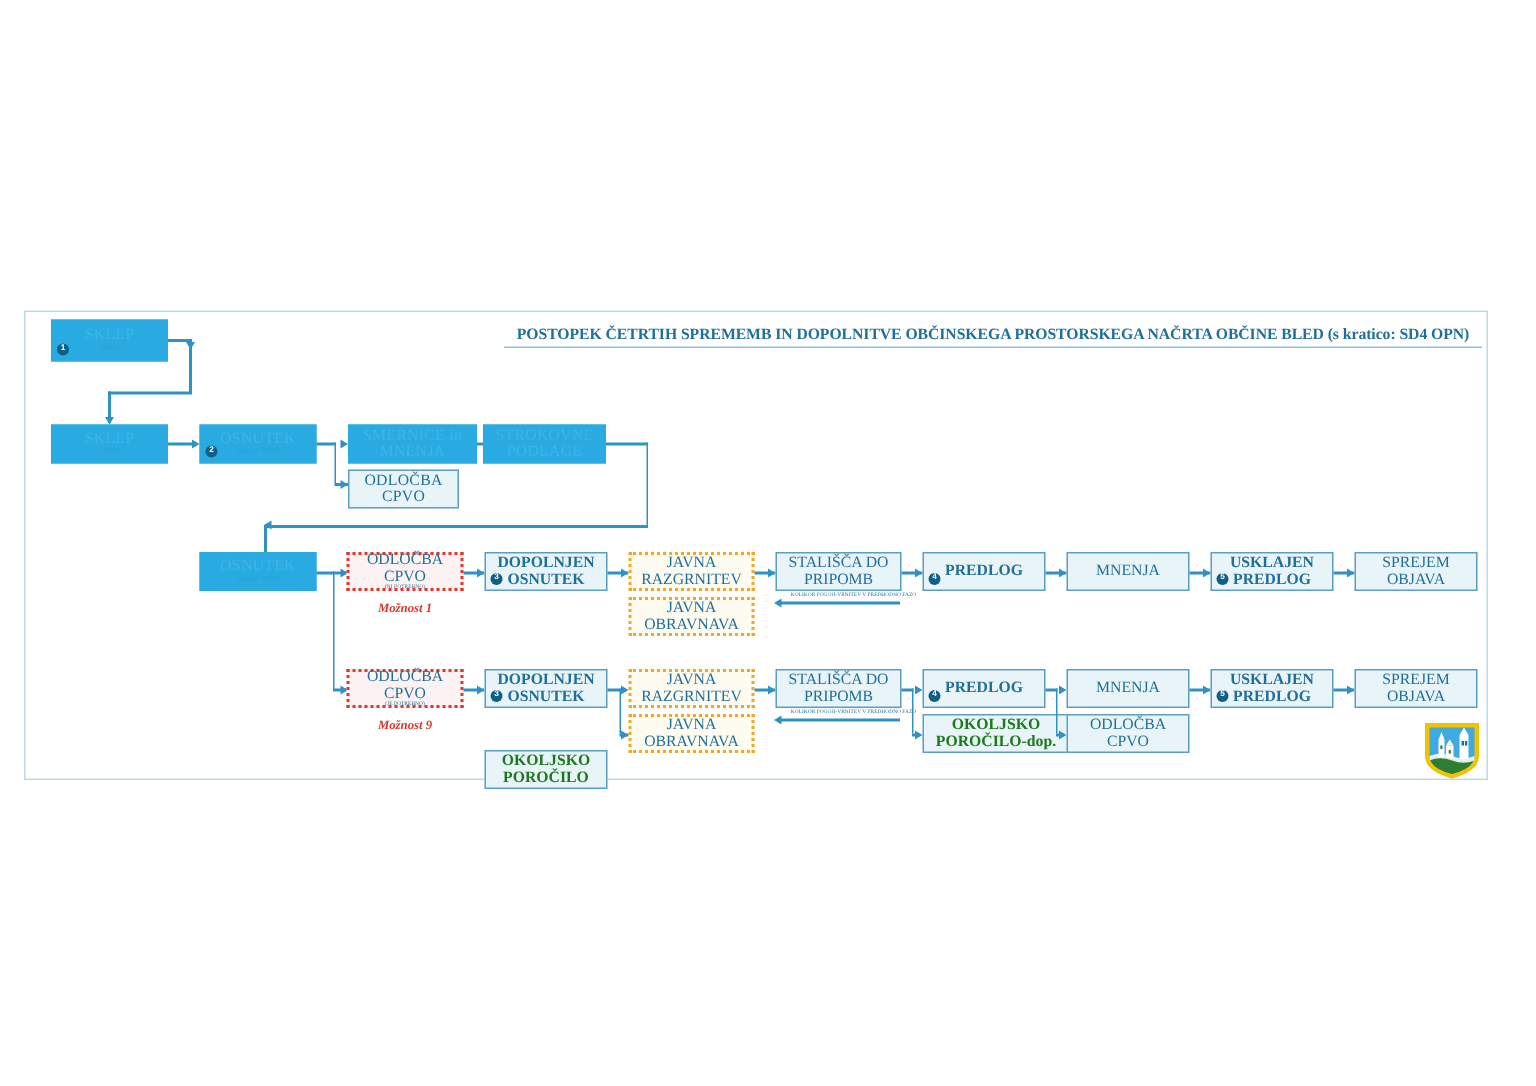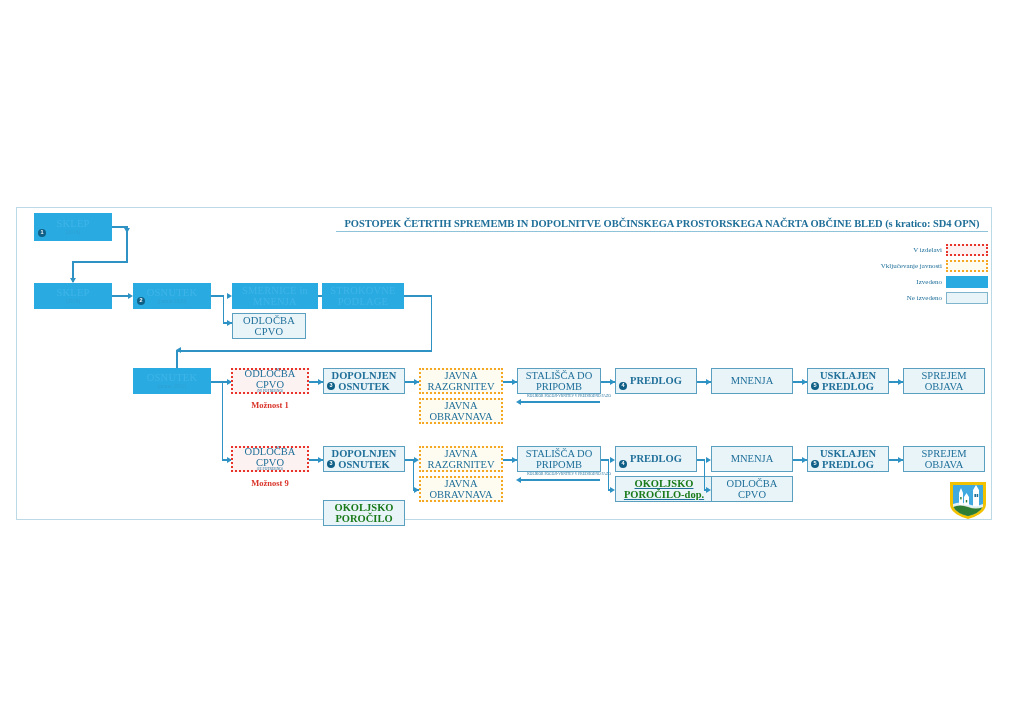--- a/index.html
+++ b/index.html
@@ -60,55 +60,37 @@
   .lnv{width:1.6px;}
   .arw{position:absolute;width:0;height:0;}
   .arw-r{border-top:3.2px solid transparent;border-bottom:3.2px solid transparent;
          border-left:5px solid #2E93C4;}
   .arw-l{border-top:3.2px solid transparent;border-bottom:3.2px solid transparent;
          border-right:5px solid #2E93C4;}
   .arw-d{border-left:3.2px solid transparent;border-right:3.2px solid transparent;
          border-top:5px solid #2E93C4;}
 
   .label-moz{position:absolute;font-size:8.5px;font-weight:bold;color:#D9352B;
-             text-align:center;width:90px;}
+             text-align:center;width:90px;font-style:italic;}
 
   .feedback{position:absolute;font-size:3.6px;color:#1f6f99;
             text-align:center;width:110px;letter-spacing:.02px;}
 
   
   .coa{position:absolute;left:948px;top:480px;width:40px;height:40px;}
 </style>
 </head>
 <body>
 
 <div id="canvas">
 
   <div class="frame"></div>
 
   <div class="title">POSTOPEK ČETRTIH SPREMEMB IN DOPOLNITVE OBČINSKEGA PROSTORSKEGA NAČRTA OBČINE BLED (s kratico:  SD4 OPN)</div>
 
-  <div class="legend">
-    <div class="lg-row">
-      <span class="lg-lab">V izdelavi</span>
-      <span class="lg-sw sw-red"></span>
-    </div>
-    <div class="lg-row">
-      <span class="lg-lab">Vključevanje javnosti</span>
-      <span class="lg-sw sw-org"></span>
-    </div>
-    <div class="lg-row">
-      <span class="lg-lab">Izvedeno</span>
-      <span class="lg-sw sw-blue"></span>
-    </div>
-    <div class="lg-row">
-      <span class="lg-lab">Ne izvedeno</span>
-      <span class="lg-sw sw-pale"></span>
-    </div>
-  </div>
 
   <div class="box b-solid" style="left:34px;top:213px;width:78px;height:28px;">
     <div class="t">SKLEP</div>
     <div class="sub">(2018)</div>
     <div class="badge">1</div>
   </div>
 
   <div class="ln lnh" style="left:112px;top:226px;width:16px;"></div>
   <div class="ln lnv" style="left:126px;top:226px;height:36px;"></div>
   <div class="arw arw-d" style="left:123.5px;top:228px;"></div>
@@ -277,21 +259,21 @@
   <div class="ln lnh" style="left:601px;top:459px;width:8px;"></div>
   <div class="ln lnv" style="left:607.5px;top:459px;height:30px;"></div>
   <div class="ln lnh" style="left:607.5px;top:489px;width:5px;"></div>
   <div class="arw arw-r" style="left:610px;top:456.5px;"></div>
   <div class="arw arw-r" style="left:610px;top:486.5px;"></div>
 
   <div class="box b-pale" style="left:615px;top:446px;width:82px;height:26px;">
     <div class="t2 bold teal">PREDLOG</div>
     <div class="badge">4</div>
   </div>
-  <div class="box b-pale" style="left:615px;top:476px;width:98px;height:26px;text-decoration:underline;">
+  <div class="box b-pale" style="left:615px;top:476px;width:98px;height:26px;">
     <div class="t2 bold green">OKOLJSKO POROČILO-dop.</div>
   </div>
 
   <div class="ln lnh" style="left:697px;top:459px;width:8px;"></div>
   <div class="ln lnv" style="left:703.5px;top:459px;height:30px;"></div>
   <div class="ln lnh" style="left:703.5px;top:489px;width:5px;"></div>
   <div class="arw arw-r" style="left:706px;top:456.5px;"></div>
   <div class="arw arw-r" style="left:706px;top:486.5px;"></div>
 
   <div class="box b-pale" style="left:711px;top:446px;width:82px;height:26px;">

